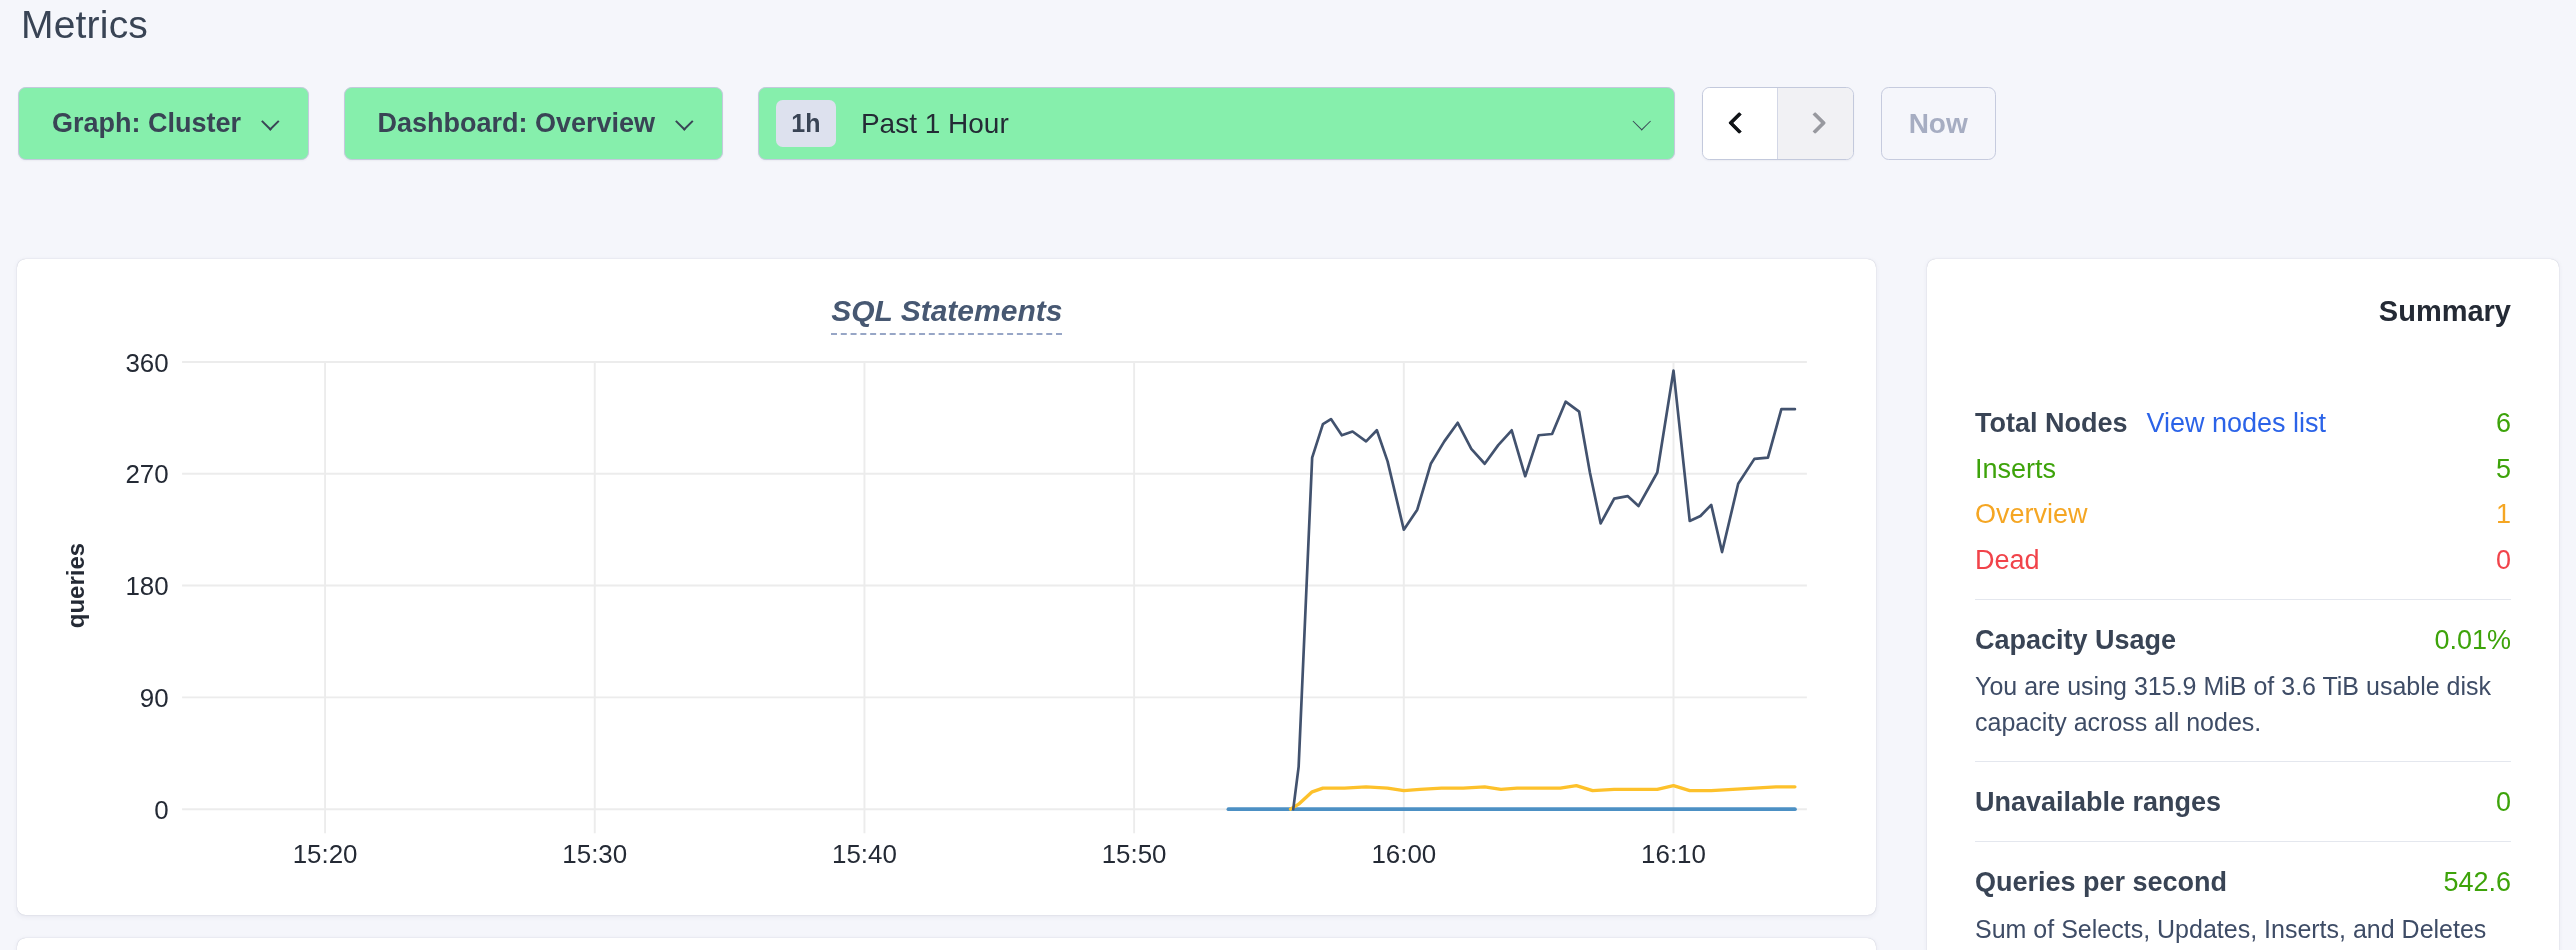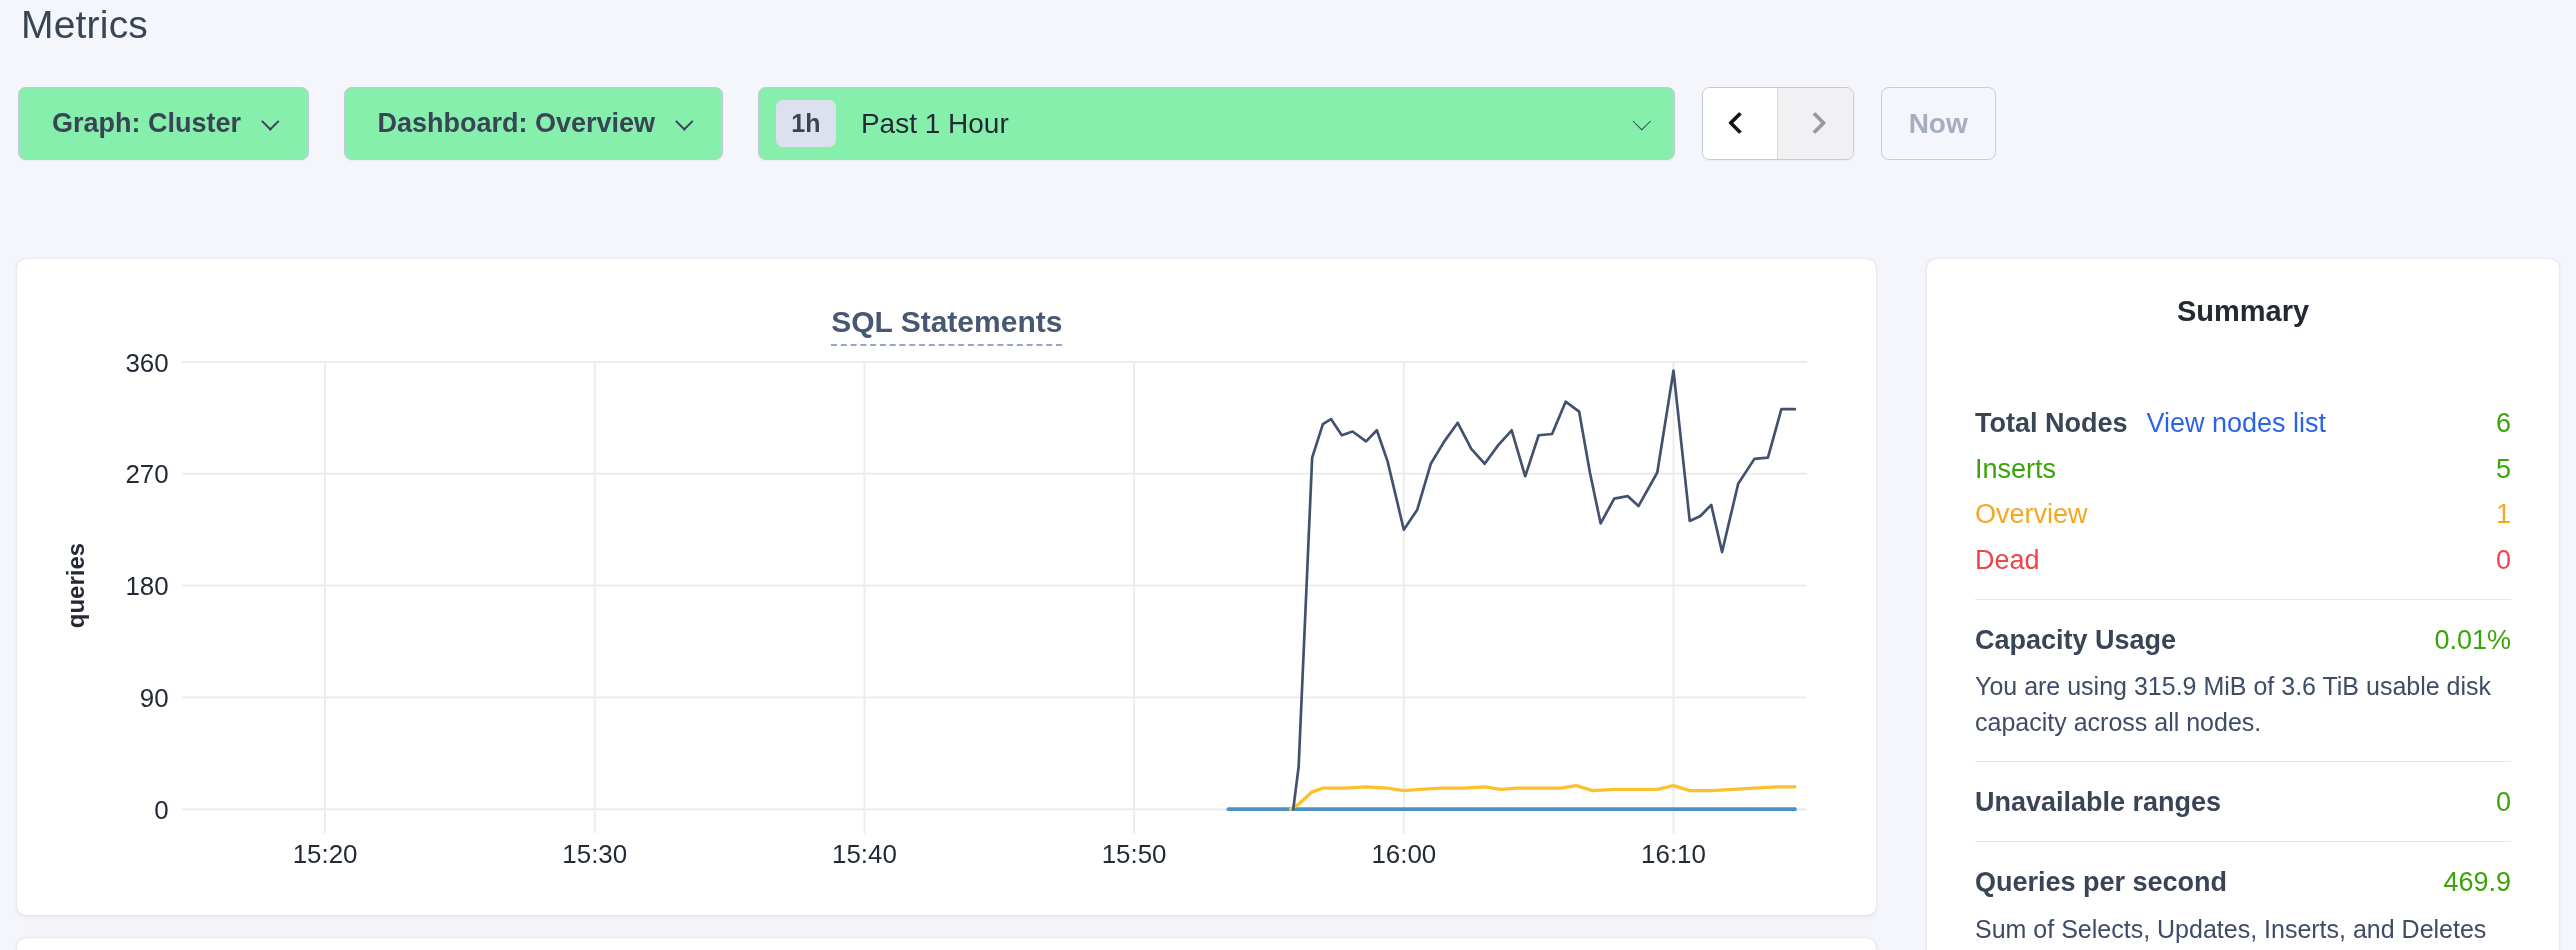--- a/index.html
+++ b/index.html
@@ -60,28 +60,28 @@
   }
   
   .card {
     position:absolute; background:#ffffff; border-radius:8.6px;
     box-shadow:0 0 1px rgba(60,70,100,.35), 0 1.9px 4.8px rgba(60,70,100,.08);
   }
   .chart-card { left:17.3px; top:259px; width:1859px; height:656px; }
   .next-card  { left:17.3px; top:938px; width:1859px; height:38px; }
   .summary-card { left:1927px; top:259px; width:632px; height:715px; padding:36px 48px 0 48px; }
   
-  .chart-title-wrap { position:absolute; top:46px; left:0; width:100%; text-align:center; }
+  .chart-title-wrap { position:absolute; top:35px; left:0; width:100%; text-align:center;font-style:italic; }
   .chart-title {
     display:inline-block; font-size:30px; font-weight:700; color:#475872;
     border-bottom:2.9px dashed #97a6c6; padding-bottom:4.8px; cursor:help;
   }
   .plot-svg { position:absolute; left:0; top:0; width:1859px; height:656px; }
   
-  .summary-title { text-align:center; font-size:29px; font-weight:700; color:#242a35; }
+  .summary-title { text-align:right; font-size:29px; font-weight:700; color:#242a35; }
   .sum-rows { margin-top:78px; }
   .sum-row { display:flex; align-items:baseline; margin-bottom:10.6px; font-size:27px; line-height:35px; }
   .sum-row .lbl { font-weight:700; }
   .sum-row .val { margin-left:auto; font-weight:400; }
   .nodes-link { color:#2b63e8; text-decoration:none; font-weight:400; margin-left:19px; cursor:pointer; }
   .green { color:#3da30a; }
   .amber { color:#f5a623; }
   .red   { color:#f1434a; }
   .dark  { color:#394455; }
   .divider { border:none; border-top:1.9px solid #e4e7ee; margin:21px 0 23px 0; }
@@ -181,17 +181,17 @@
   </div>
   <div class="sum-desc">You are using 315.9 MiB of 3.6 TiB usable disk capacity across all nodes.</div>
   <hr class="divider">
   <div class="sum-row">
     <span class="lbl dark">Unavailable ranges</span>
     <span class="val green">0</span>
   </div>
   <hr class="divider">
   <div class="sum-row">
     <span class="lbl dark">Queries per second</span>
-    <span class="val green">469.9</span>
+    <span class="val green">542.6</span>
   </div>
   <div class="sum-desc">Sum of Selects, Updates, Inserts, and Deletes across your entire cluster.</div>
 </div>
 
 
 </body></html>

